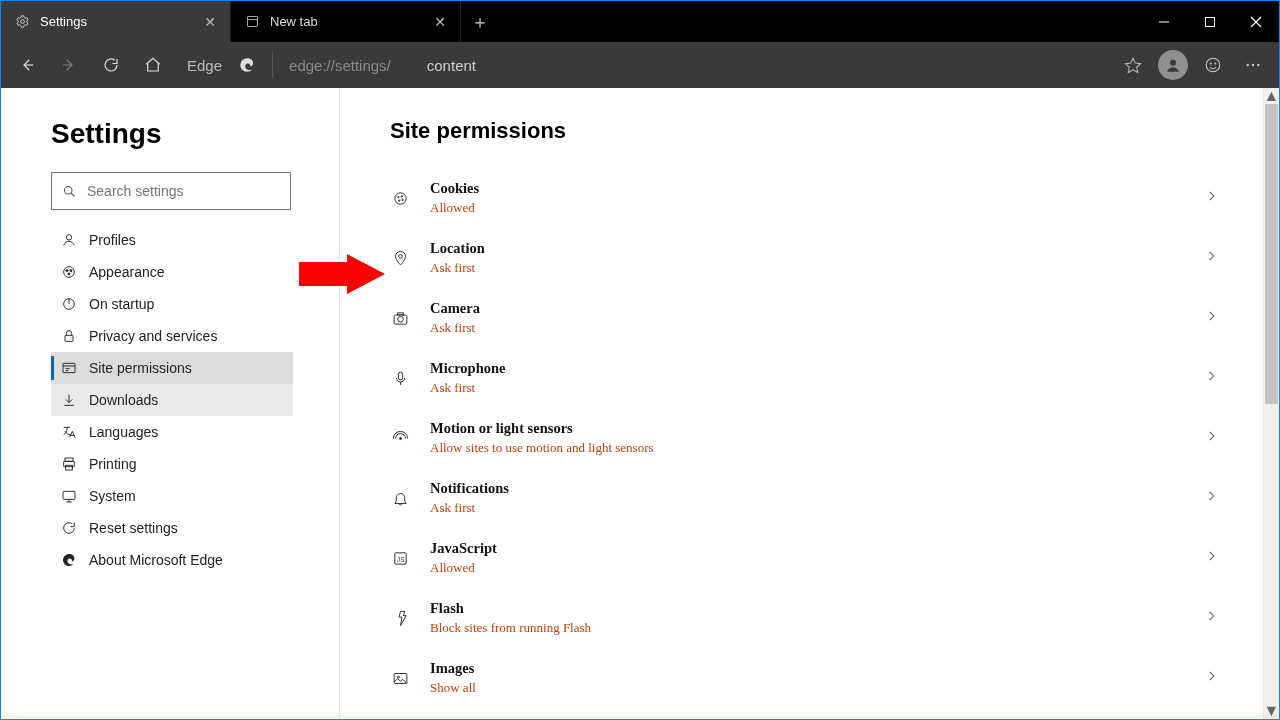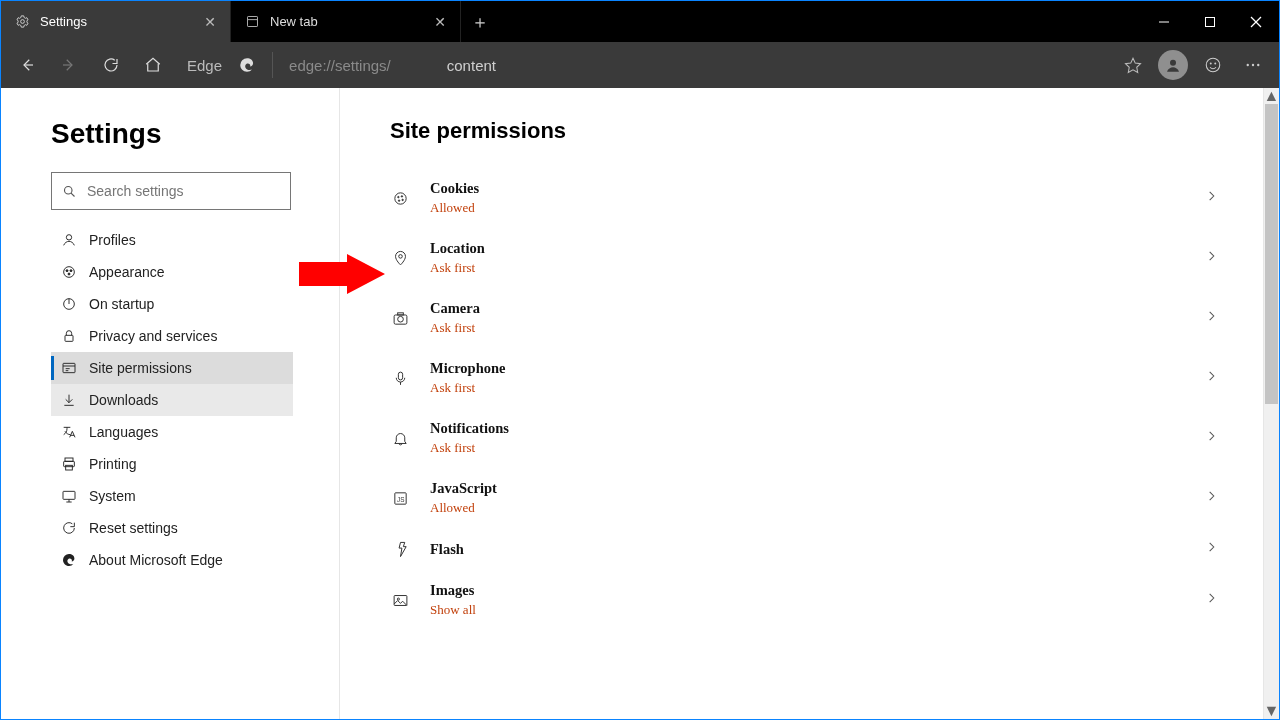--- a/index.html
+++ b/index.html
@@ -48,21 +48,21 @@
   .tb-btn { width: 36px; height: 36px; display:flex; align-items:center; justify-content:center; border-radius:2px; }
   .tb-btn.disabled { color: #777; }
   .edge-label { color:#bbb; font-size:15px; margin-left:10px; display:flex; align-items:center; gap:16px; }
   .edge-logo { width:18px; height:18px; display:inline-block; }
   .addr-sep { width:1px; height:26px; background:#555; margin:0 10px; }
   .addr {
     flex: 1; font-size: 15px; color: #8a8a8a;
     display:flex; align-items:center;gap:36px;
   }
   .addr .seg-dark { color:#8a8a8a; }
-  .addr .seg-light { color:#cfcfcf;margin-left:20px; }
+  .addr .seg-light { color:#cfcfcf; }
   .right-icons { display:flex; align-items:center; gap:4px; margin-left:8px;}
   .avatar { width:30px; height:30px; border-radius:50%; background:#8f8f8f; display:flex; align-items:center; justify-content:center;}
   .avatar svg { width:18px; height:18px; fill:#3a3a3a;}
   
   .content { flex:1; display:flex; background:#fff; overflow:hidden; position:relative;}
   .sidebar { width: 339px; padding: 30px 0 0 50px; border-right:1px solid #e6e6e6; }
   .sidebar h1 { font-size: 28px; font-weight:600; margin-bottom: 22px; }
   .search-box {
     width: 240px; height: 38px; border:1px solid #767676;
     display:flex; align-items:center; padding:13px 10px; gap:10px;
@@ -352,20 +352,34 @@
               <div class="perm-title">Microphone</div>
               <div class="perm-sub">Ask first</div>
             </div>
             <div class="chev"><svg viewBox="0 0 24 24">
                 <use href="#i-chev"></use>
               </svg></div>
           </div>
           <div class="perm-row">
             <div class="perm-icon">
               <svg viewBox="0 0 24 24">
+                <use href="#i-motion"></use>
+              </svg>
+            </div>
+            <div class="perm-text">
+              <div class="perm-title">Motion or light sensors</div>
+              <div class="perm-sub">Allow sites to use motion and light sensors</div>
+            </div>
+            <div class="chev"><svg viewBox="0 0 24 24">
+                <use href="#i-chev"></use>
+              </svg></div>
+          </div>
+          <div class="perm-row">
+            <div class="perm-icon">
+              <svg viewBox="0 0 24 24">
                 <use href="#i-bell"></use>
               </svg>
             </div>
             <div class="perm-text">
               <div class="perm-title">Notifications</div>
               <div class="perm-sub">Ask first</div>
             </div>
             <div class="chev"><svg viewBox="0 0 24 24">
                 <use href="#i-chev"></use>
               </svg></div>
@@ -385,20 +399,21 @@
               </svg></div>
           </div>
           <div class="perm-row">
             <div class="perm-icon">
               <svg viewBox="0 0 24 24">
                 <use href="#i-flash"></use>
               </svg>
             </div>
             <div class="perm-text">
               <div class="perm-title">Flash</div>
+              <div class="perm-sub">Block sites from running Flash</div>
             </div>
             <div class="chev"><svg viewBox="0 0 24 24">
                 <use href="#i-chev"></use>
               </svg></div>
           </div>
           <div class="perm-row">
             <div class="perm-icon">
               <svg viewBox="0 0 24 24">
                 <use href="#i-image"></use>
               </svg>

